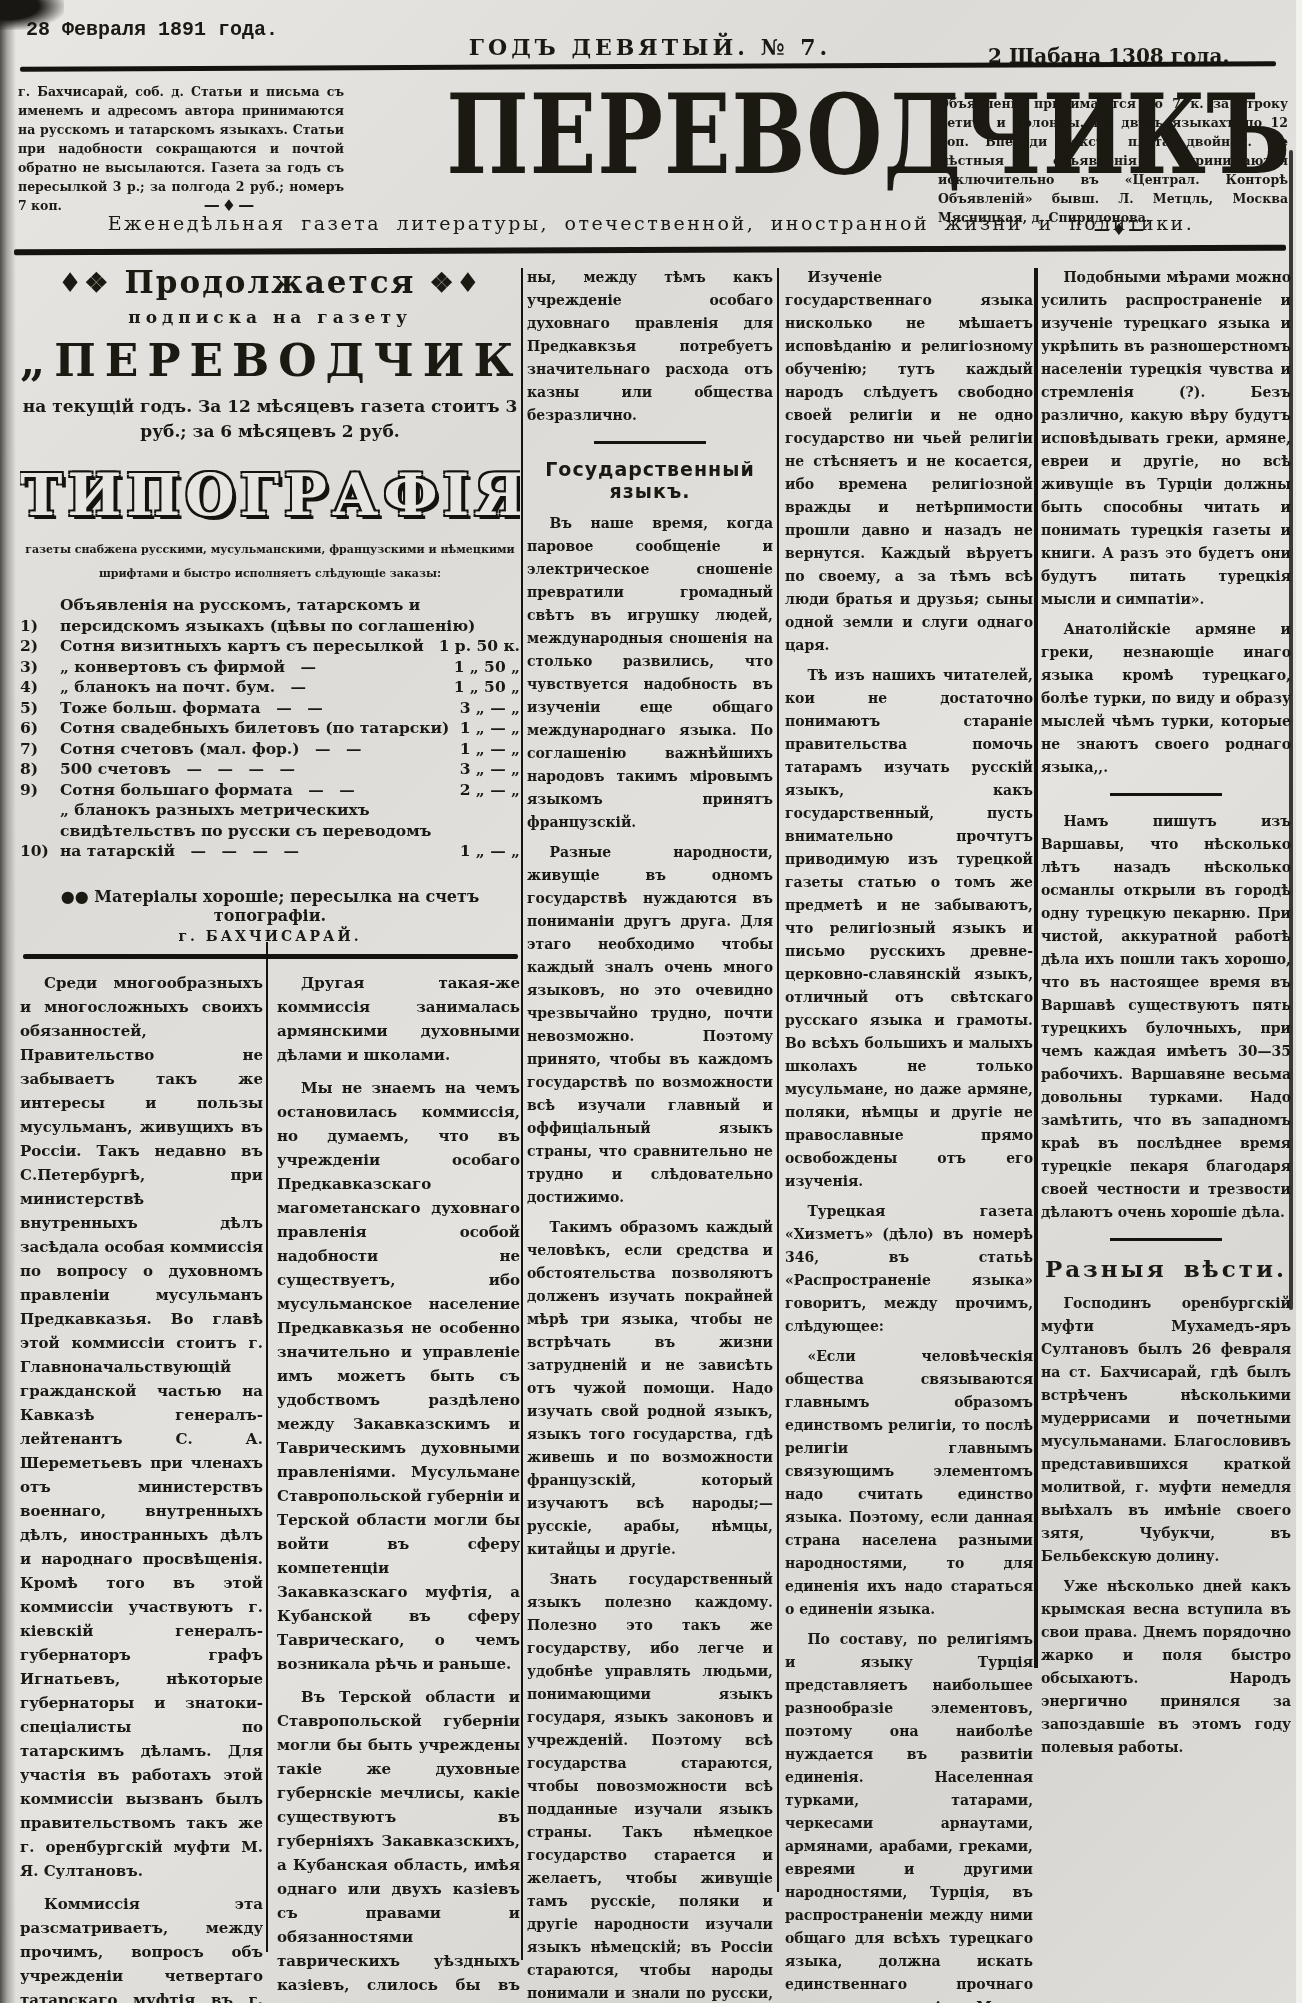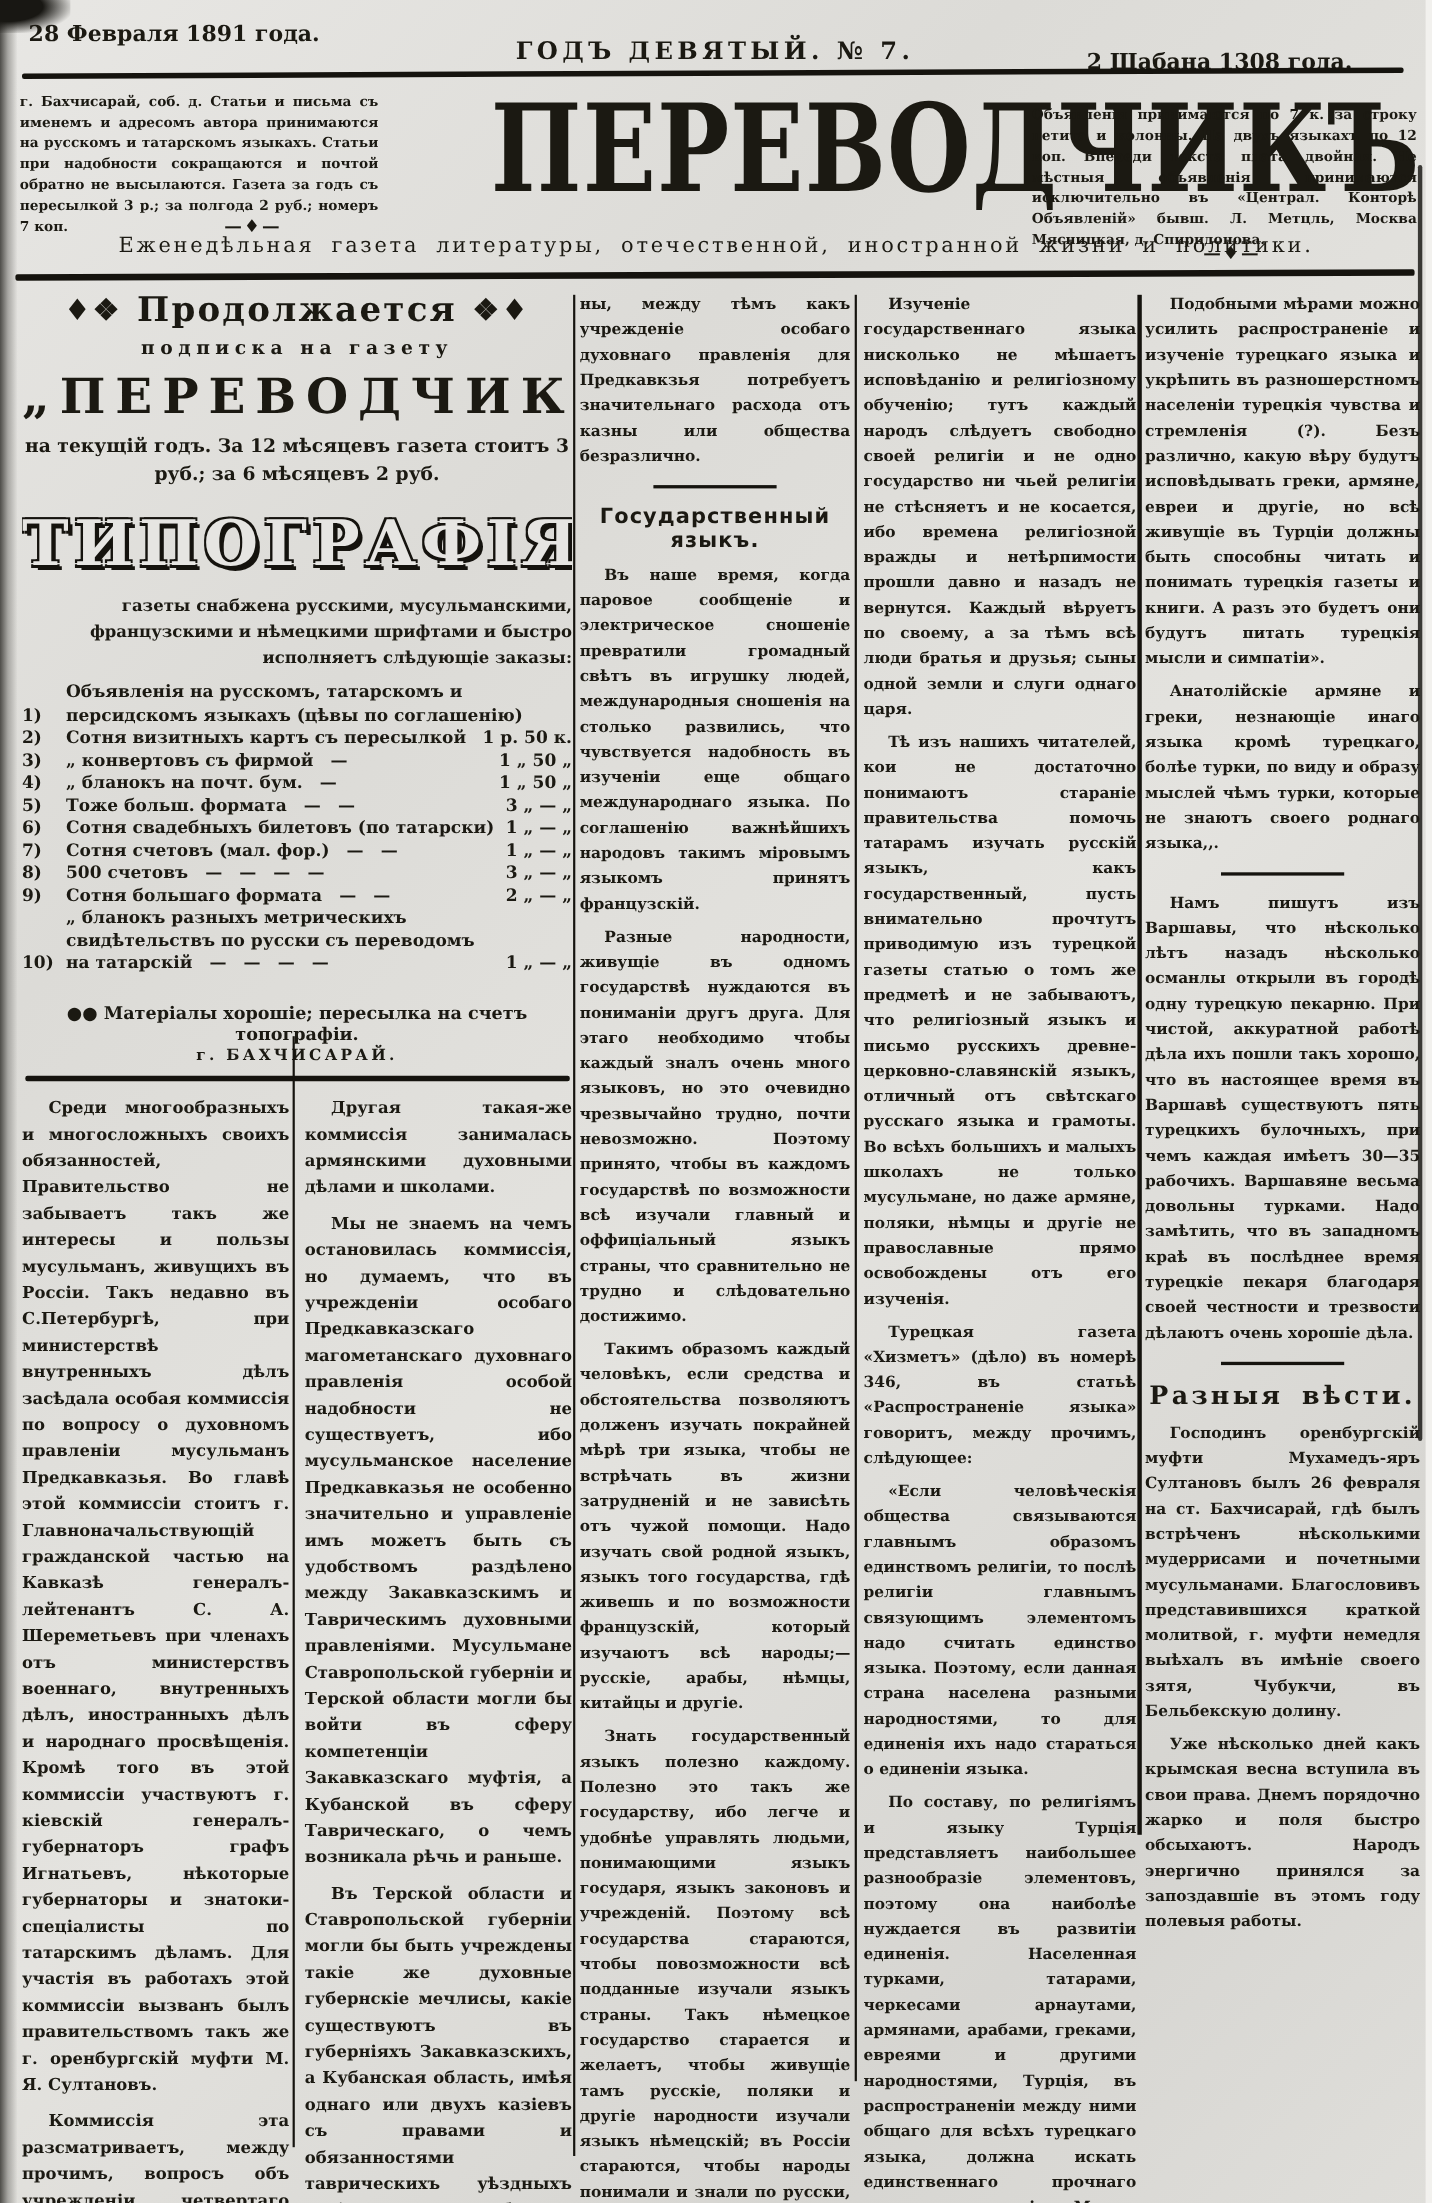--- a/index.html
+++ b/index.html
@@ -9,21 +9,21 @@
     font-family:"DejaVu Serif",serif;color:#1b1912;
   }
   .abs{position:absolute;}
   .rule{background:#15130e;border-radius:2px;}
   
   .edge-left{left:0;top:0;bottom:0;width:16px;background:linear-gradient(90deg,#4e4d49,#a7a6a2 45%,rgba(0,0,0,0));}
   .corner-smudge{left:0;top:0;width:64px;height:30px;background:radial-gradient(ellipse at 10% 20%,#181713 0 40%,rgba(0,0,0,0) 75%);}
   .streak-right{left:1289px;top:150px;width:4px;height:1160px;background:#1c1b17;opacity:.85;border-radius:2px;}
   .margin-right{left:1296px;top:0;width:6px;height:2003px;background:#f2f1ee;}
   
-  .date-left{left:26px;top:18px;font-size:20px;font-weight:bold;}
+  .date-left{left:26px;top:18px;font-size:20px;font-weight:bold;font-family:Liberation Mono, monospace;}
   .issue{left:390px;top:34px;width:520px;text-align:center;font-size:22px;font-weight:bold;letter-spacing:4px;white-space:nowrap;}
   .date-right{left:988px;top:44px;font-size:20px;font-weight:bold;white-space:nowrap;}
   #rule-top{left:20px;top:64px;width:1256px;height:5px;transform:rotate(-0.25deg);}
   .left-notice{left:18px;top:82px;width:326px;font-size:12.5px;line-height:19px;font-weight:bold;text-align:justify;}
   .masthead{left:430px;top:70px;width:650px;text-align:center;font-size:92px;font-weight:bold;white-space:nowrap;
             transform:scale(0.95,1.2);transform-origin:center top;letter-spacing:1px;}
   .right-notice{left:938px;top:94px;width:350px;font-size:12.5px;line-height:19px;font-weight:bold;text-align:justify;}
   .ornament{font-size:16px;font-weight:bold;text-align:center;letter-spacing:2px;}
   #orn-left{left:150px;top:196px;width:160px;}
   #orn-right{left:1040px;top:220px;width:160px;}
@@ -42,21 +42,21 @@
   #vr-45{left:1034px;top:268px;width:4px;height:1400px;}
   
   .ad{text-align:center;}
   .ad-line1{display:flex;align-items:center;justify-content:center;gap:14px;font-size:31px;font-weight:bold;letter-spacing:2px;}
   .orn-cluster{font-size:27px;line-height:1;}
   .ad-line2{font-size:17px;font-weight:bold;letter-spacing:5px;margin-top:7px;}
   .ad-title{font-size:44px;font-weight:bold;letter-spacing:9px;margin-top:8px;white-space:nowrap;}
   .ad-terms{font-size:17px;font-weight:bold;line-height:25px;margin-top:8px;}
   .typo-title{font-size:57px;font-weight:bold;letter-spacing:5px;margin-top:17px;color:#e6e5e2;white-space:nowrap;
     text-shadow:-2px -2px 0 #15130e,2px -2px 0 #15130e,-2px 2px 0 #15130e,2px 2px 0 #15130e,4px 4px 0 #15130e;}
-  .typo-intro{font-size:15px;font-weight:bold;line-height:24px;margin-top:10px;text-align:right;}
+  .typo-intro{font-size:11px;font-weight:bold;line-height:24px;margin-top:10px;}
   .price-list{margin-top:9px;text-align:left;}
   .price-row{display:flex;align-items:flex-end;font-size:15.5px;font-weight:bold;line-height:20.5px;}
   .pr-num{width:40px;flex:none;}
   .pr-label{flex:1;padding-right:8px;text-align:left;}
   .pr-price{flex:none;white-space:nowrap;}
   .ad-note{font-size:16px;font-weight:bold;margin-top:25px;}
   .ad-city{font-size:14px;font-weight:bold;letter-spacing:3px;margin-top:3px;}
   .ad-rule{width:99%;height:5px;background:#15130e;margin:10px auto 12px;border-radius:2px;}
   
   .two-cols{display:flex;gap:14px;}

